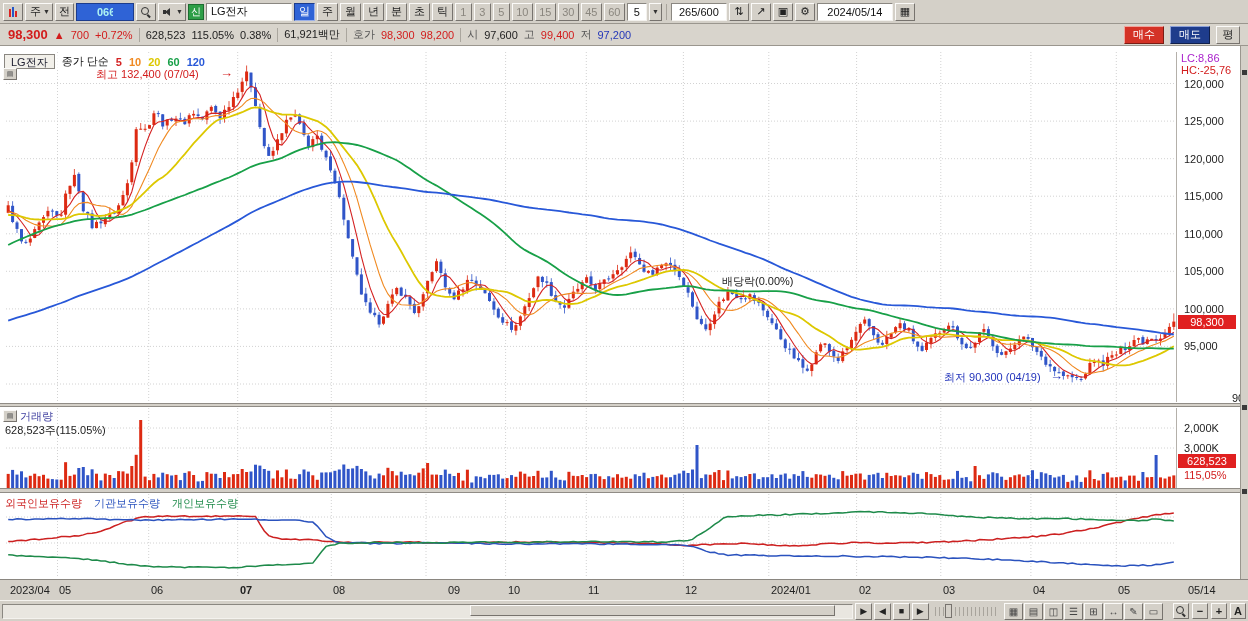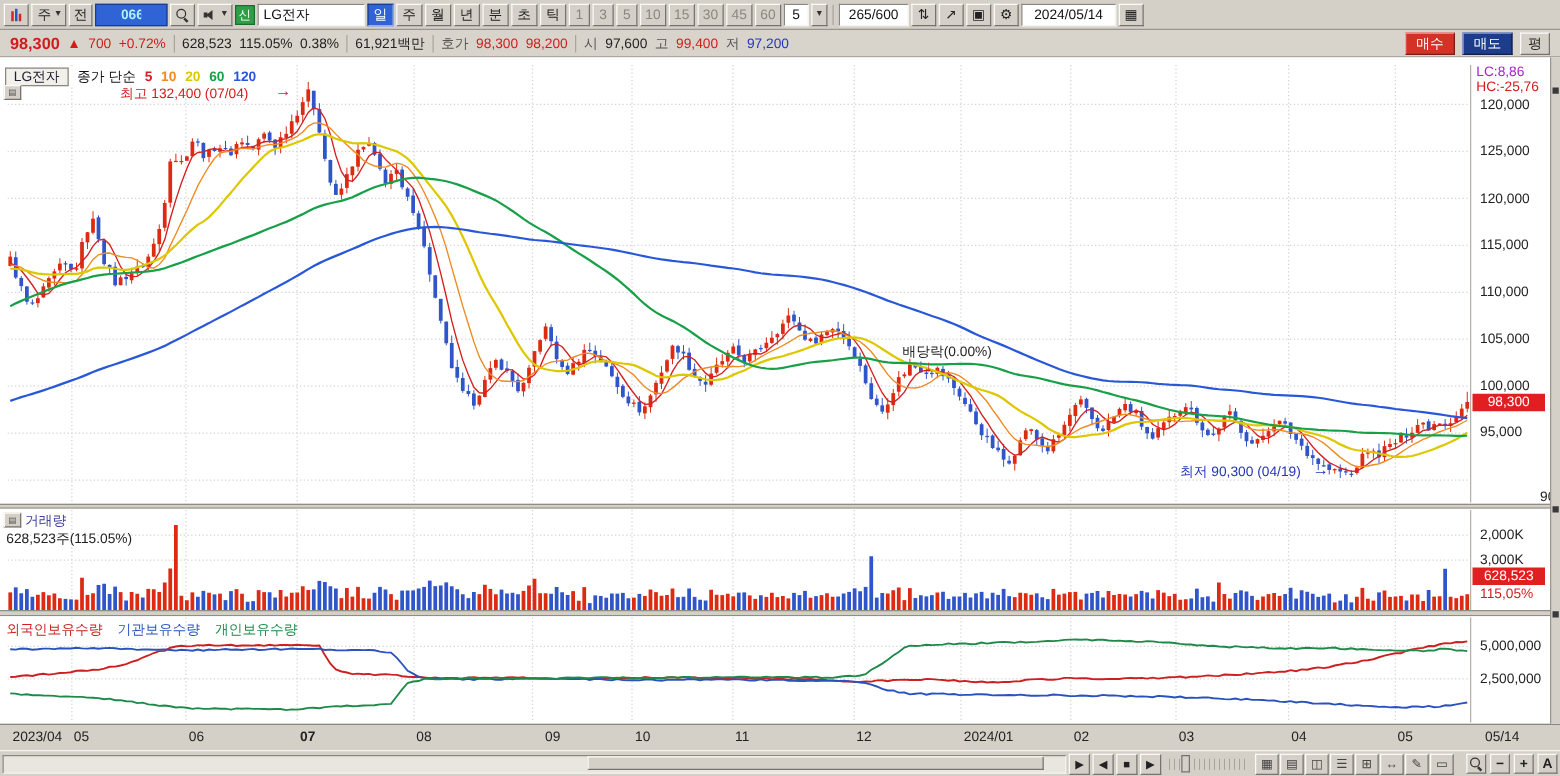--- a/index.html
+++ b/index.html
@@ -1104,33 +1104,29 @@
       <span class="ax-tick" style="top: 250.867px;">100,000</span>
       <span class="ax-tick" style="top: 288.421px;">95,000</span>
       <span class="ax-tick" style="top: 340px; margin-left: 48px;">90,000</span>
     </div>
   <div id="vol-axis">
     <div class="badge" id="vol-badge">628,523</div>
     <div id="vol-badge-pct">115,05%</div>
   <span class="ax-tick" style="top: 14px;">2,000K</span>
       <span class="ax-tick" style="top: 34px;">3,000K</span>
     </div>
-  <div id="hold-axis">
-      <span class="ax-tick" style="top: 17px;">5,000,000</span>
-      <span class="ax-tick" style="top: 43px;">2,500,000</span>
-    </div>
 
   <div id="x-axis">
     <span class="x-lab" id="x-end">05/14</span>
   <span class="x-lab" style="left: 10px;">2023/04</span>
       <span class="x-lab" style="left: 59px;">05</span>
       <span class="x-lab" style="left: 151px;">06</span>
       <span class="x-lab" style="left: 240px; font-weight: bold;">07</span>
       <span class="x-lab" style="left: 333px;">08</span>
-      <span class="x-lab" style="left: 416px; padding-left: 20px;">09</span>
+      <span class="x-lab" style="left: 428px; padding-left: 20px;">09</span>
       <span class="x-lab" style="left: 508px;">10</span>
       <span class="x-lab" style="left: 588px;">11</span>
       <span class="x-lab" style="left: 685px;">12</span>
       <span class="x-lab" style="left: 771px;">2024/01</span>
       <span class="x-lab" style="left: 859px;">02</span>
       <span class="x-lab" style="left: 943px;">03</span>
       <span class="x-lab" style="left: 1033px;">04</span>
       <span class="x-lab" style="left: 1118px;">05</span>
     </div>
 

